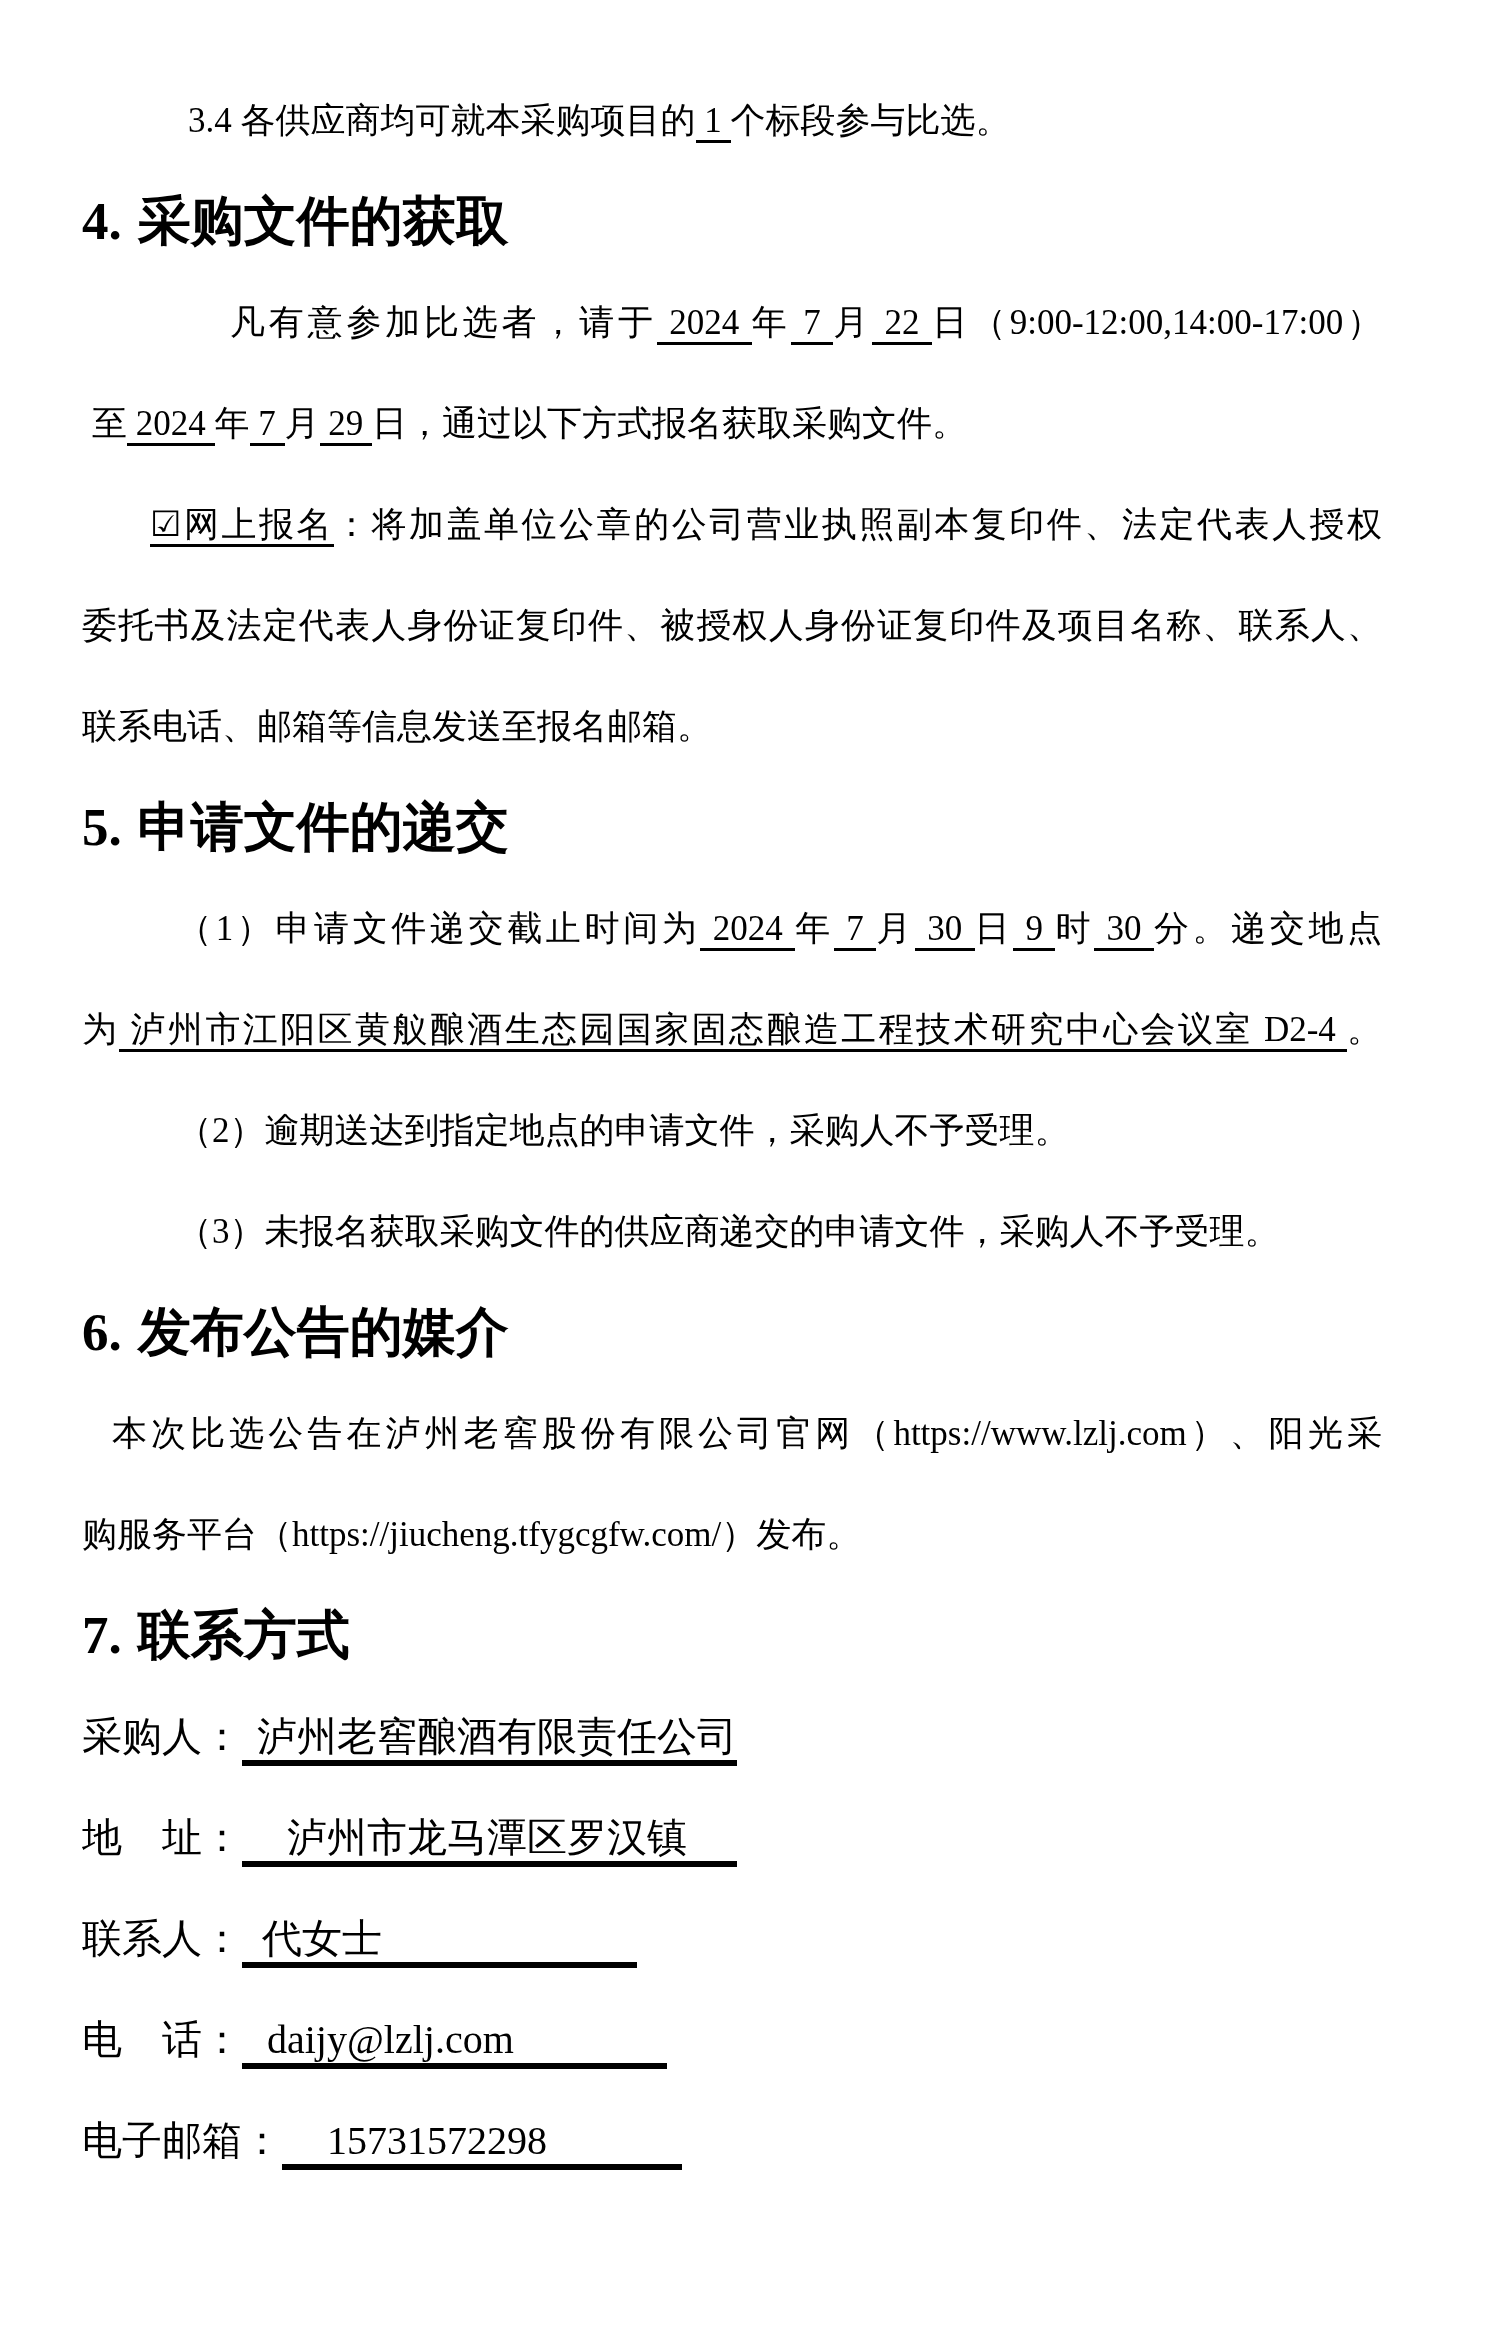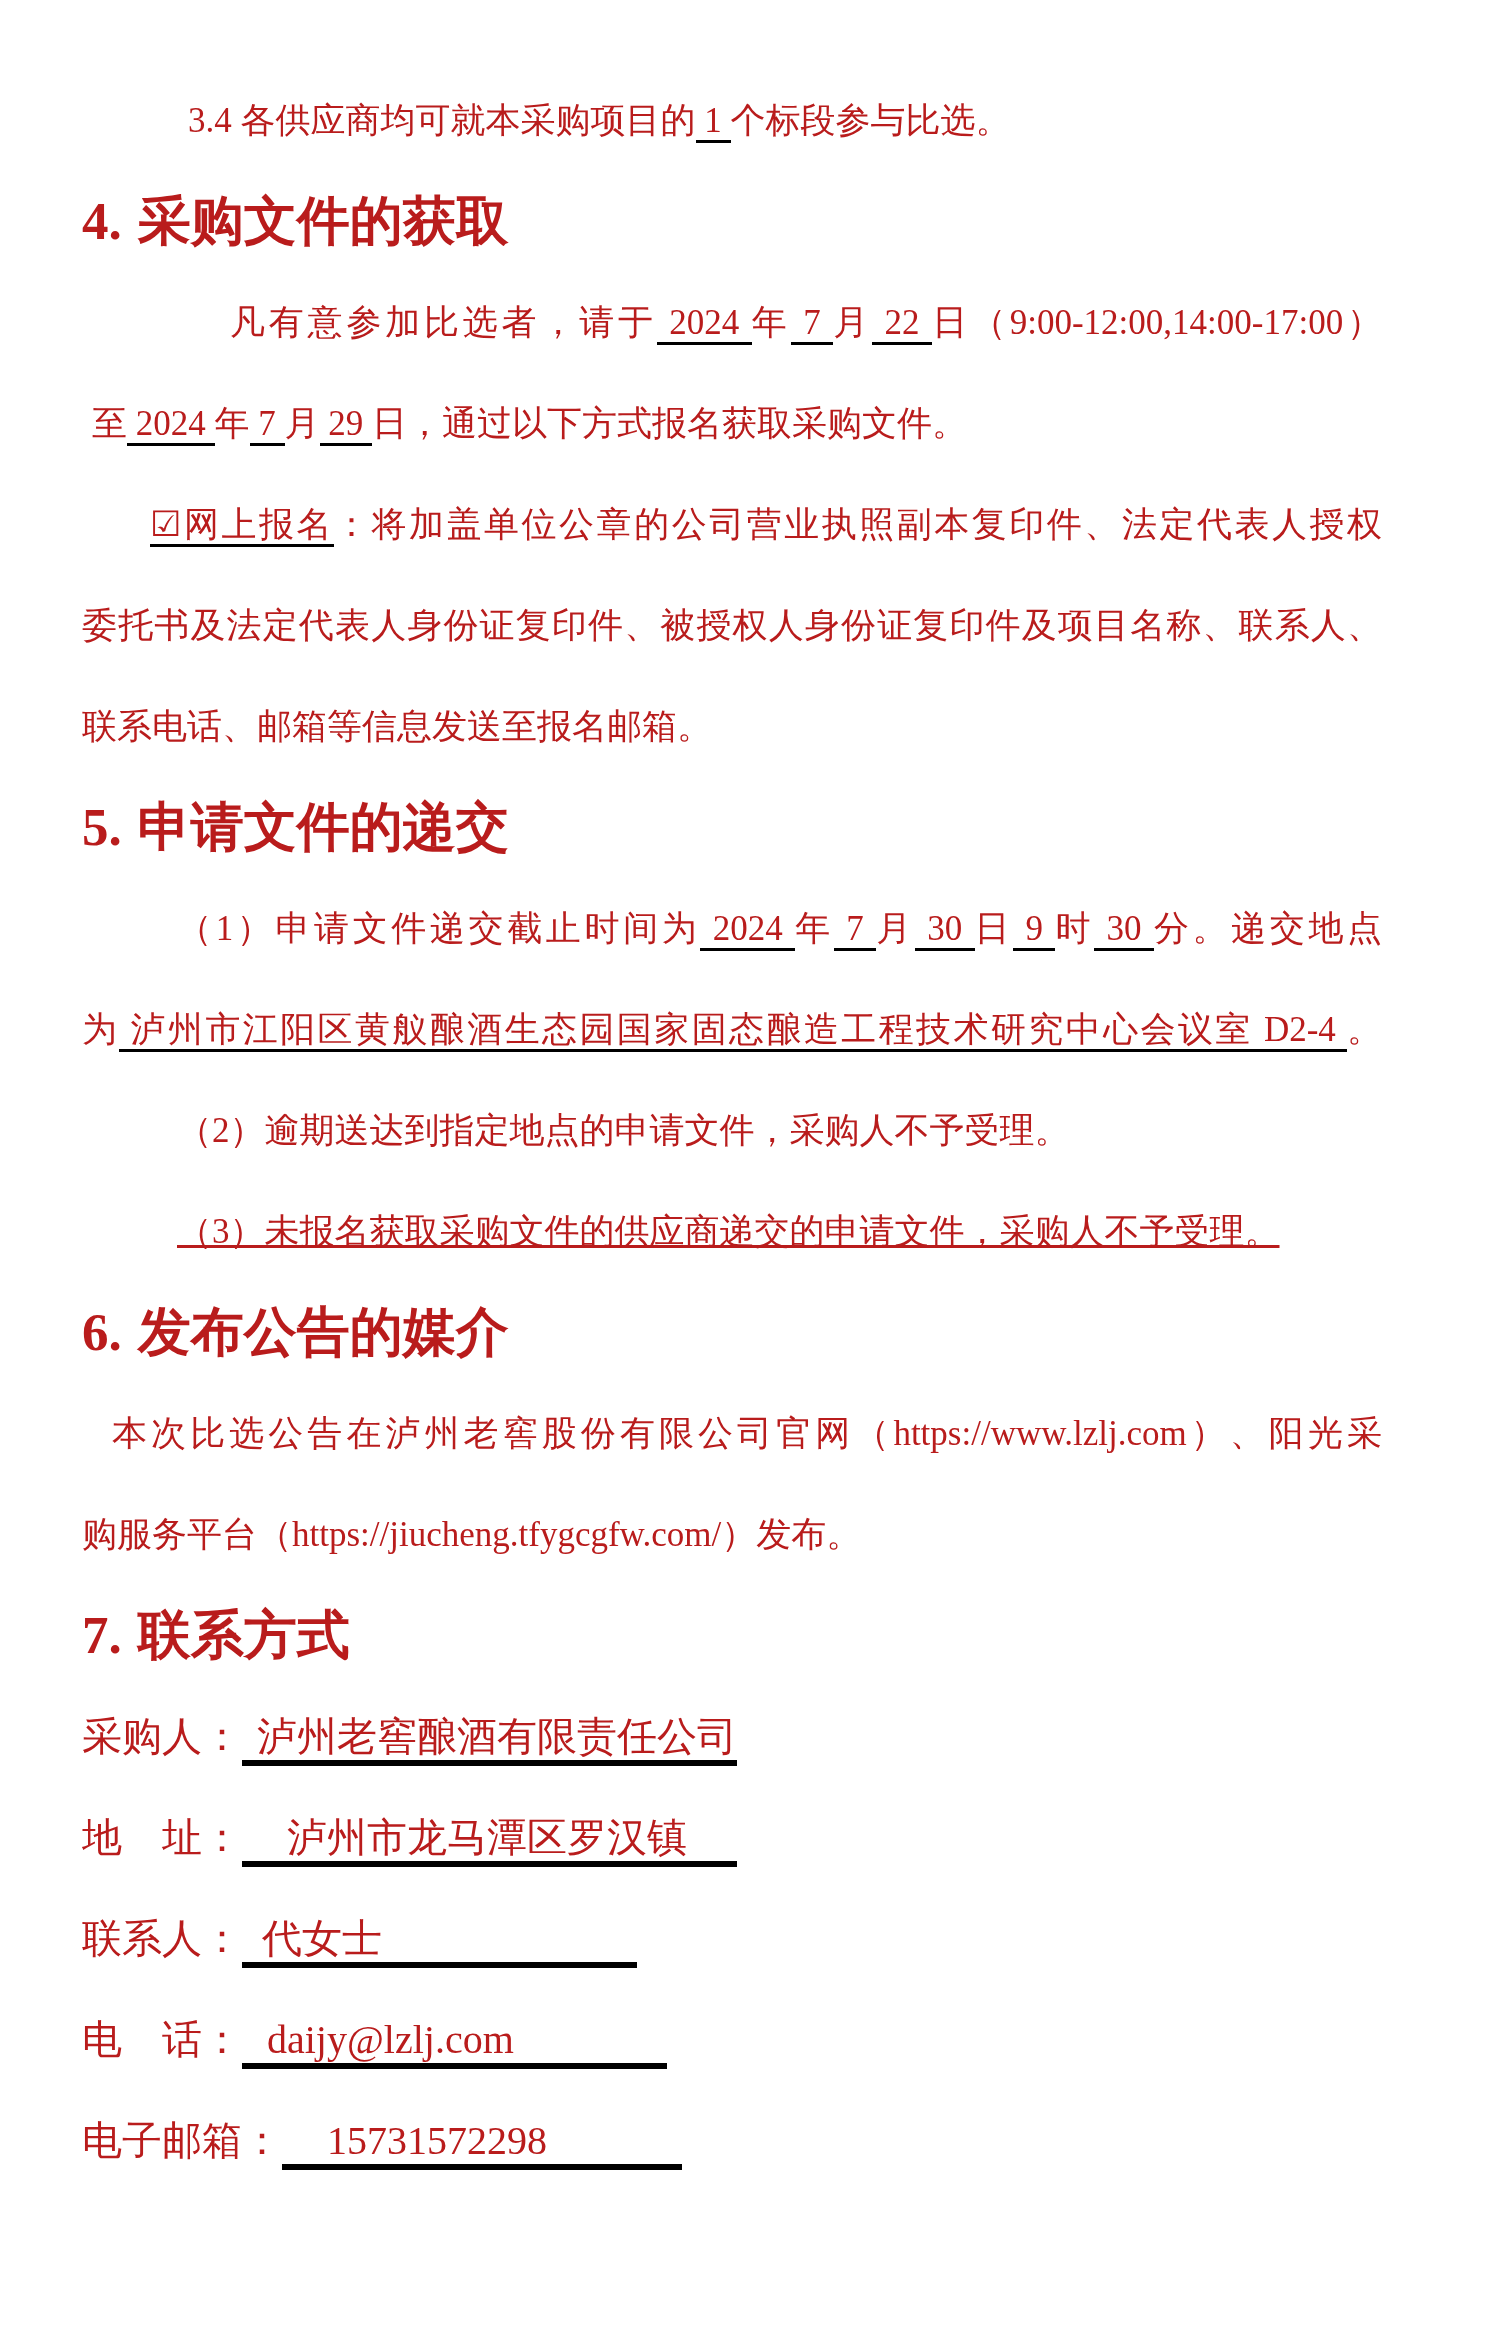--- a/index.html
+++ b/index.html
@@ -5,21 +5,21 @@
   html, body {
     margin: 0;
     padding: 0;
     background: #ffffff;
   }
   .page {
     position: relative;
     width: 1500px;
     height: 2352px;
     background: #ffffff;
-    color: #b91c1c;
+    color: #000000;
     font-family: "Liberation Serif", "DejaVu Serif", serif;
     overflow: hidden;
   }
   .doc {
     position: absolute;
     left: 82px;
     top: 70px;
     width: 1300px;
   }
   .line {
@@ -60,21 +60,21 @@
       <div class="line heading"><span class="num">4.</span><span>采购文件的获取</span></div>
       <div class="line body fill" style="padding-left: 148px;"><span>凡有意参加比选者，请于</span><span class="u"> 2024 </span><span>年</span><span class="u"> 7 </span><span>月</span><span class="u"> 22 </span><span>日（9:00-12:00,14:00-17:00）</span></div>
       <div class="line body" style="padding-left: 10px;"><span>至</span><span class="u"> 2024 </span><span>年</span><span class="u"> 7 </span><span>月</span><span class="u"> 29 </span><span>日，通过以下方式报名获取采购文件。</span></div>
       <div class="line body fill" style="padding-left: 68px;"><span class="u">☑网上报名</span><span>：将加盖单位公章的公司营业执照副本复印件、法定代表人授权</span></div>
       <div class="line body fill"><span>委托书及法定代表人身份证复印件、被授权人身份证复印件及项目名称、联系人、</span></div>
       <div class="line body"><span>联系电话、邮箱等信息发送至报名邮箱。</span></div>
       <div class="line heading"><span class="num">5.</span><span>申请文件的递交</span></div>
       <div class="line body fill" style="padding-left: 95px;"><span>（1）申请文件递交截止时间为</span><span class="u"> 2024 </span><span>年</span><span class="u"> 7 </span><span>月</span><span class="u"> 30 </span><span>日</span><span class="u"> 9 </span><span>时</span><span class="u"> 30 </span><span>分。递交地点</span></div>
       <div class="line body fill"><span>为</span><span class="u"> 泸州市江阳区黄舣酿酒生态园国家固态酿造工程技术研究中心会议室 D2-4 </span><span>。</span></div>
       <div class="line body" style="padding-left: 95px;"><span>（2）逾期送达到指定地点的申请文件，采购人不予受理。</span></div>
-      <div class="line body" style="padding-left: 95px; text-decoration: underline;"><span>（3）未报名获取采购文件的供应商递交的申请文件，采购人不予受理。</span></div>
+      <div class="line body" style="padding-left: 95px;"><span>（3）未报名获取采购文件的供应商递交的申请文件，采购人不予受理。</span></div>
       <div class="line heading"><span class="num">6.</span><span>发布公告的媒介</span></div>
       <div class="line body fill" style="padding-left: 30px; font-family: Liberation Serif, serif;"><span>本次比选公告在泸州老窖股份有限公司官网（https://www.lzlj.com）、阳光采</span></div>
       <div class="line body"><span>购服务平台（https://jiucheng.tfygcgfw.com/）发布。</span></div>
       <div class="line heading"><span class="num">7.</span><span>联系方式</span></div>
       <div class="line contact"><span>采购人：</span><span class="blank" style="min-width: 495px; padding-left: 15px;"><span>泸州老窖酿酒有限责任公司</span></span></div>
       <div class="line contact"><span>地　址：</span><span class="blank" style="min-width: 495px; padding-left: 45px;"><span>泸州市龙马潭区罗汉镇</span></span></div>
       <div class="line contact"><span>联系人：</span><span class="blank" style="min-width: 395px; padding-left: 20px;"><span>代女士</span></span></div>
       <div class="line contact"><span>电　话：</span><span class="blank" style="min-width: 425px; padding-left: 25px;"><span>daijy@lzlj.com</span></span></div>
       <div class="line contact"><span>电子邮箱：</span><span class="blank" style="min-width: 400px; padding-left: 45px;"><span>15731572298</span></span></div>
     </div>

